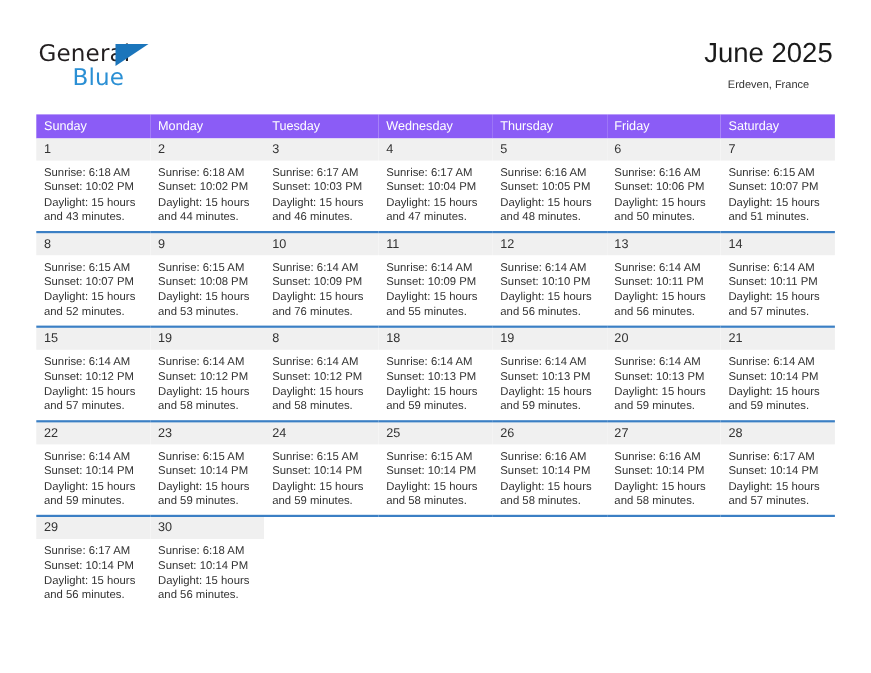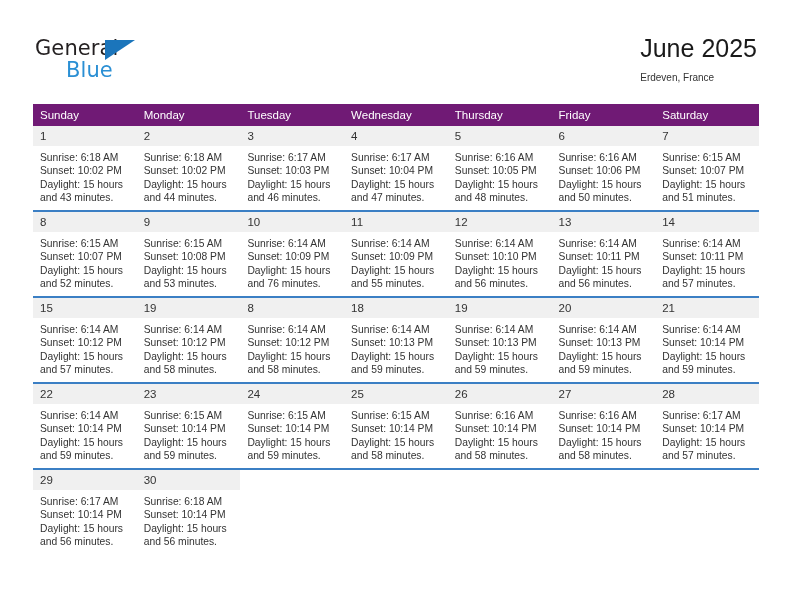--- a/index.html
+++ b/index.html
@@ -59,21 +59,21 @@
     top: 22px;
     font-size: 21px;
     letter-spacing: 0.1px;
     color: #2a8fd4;
     font-family: "DejaVu Sans", sans-serif;
   }
   .title-block {
     position: absolute;
     right: 35px;
     top: 33px;
-    text-align: left;
+    text-align: center;
   }
   .cal-title {
     font-size: 25px;
     font-weight: normal;
     color: #1a1a1a;
     line-height: 30px;
     white-space: nowrap;
   }
   .cal-subtitle {
     font-size: 10px;
@@ -86,21 +86,21 @@
   
   .calendar {
     position: absolute;
     left: 33px;
     top: 104px;
     width: 726px;
     border-collapse: collapse;
     table-layout: fixed;
   }
   .calendar th {
-    background: #701a75;
+    background: #8b5cf6;
     color: #ffffff;
     font-size: 11.5px;
     font-weight: normal;
     text-align: left;
     padding: 5px 0 5px 7px;
     height: 11px;
     border: none;
     margin-left: 27px;
   }
   .calendar td {

